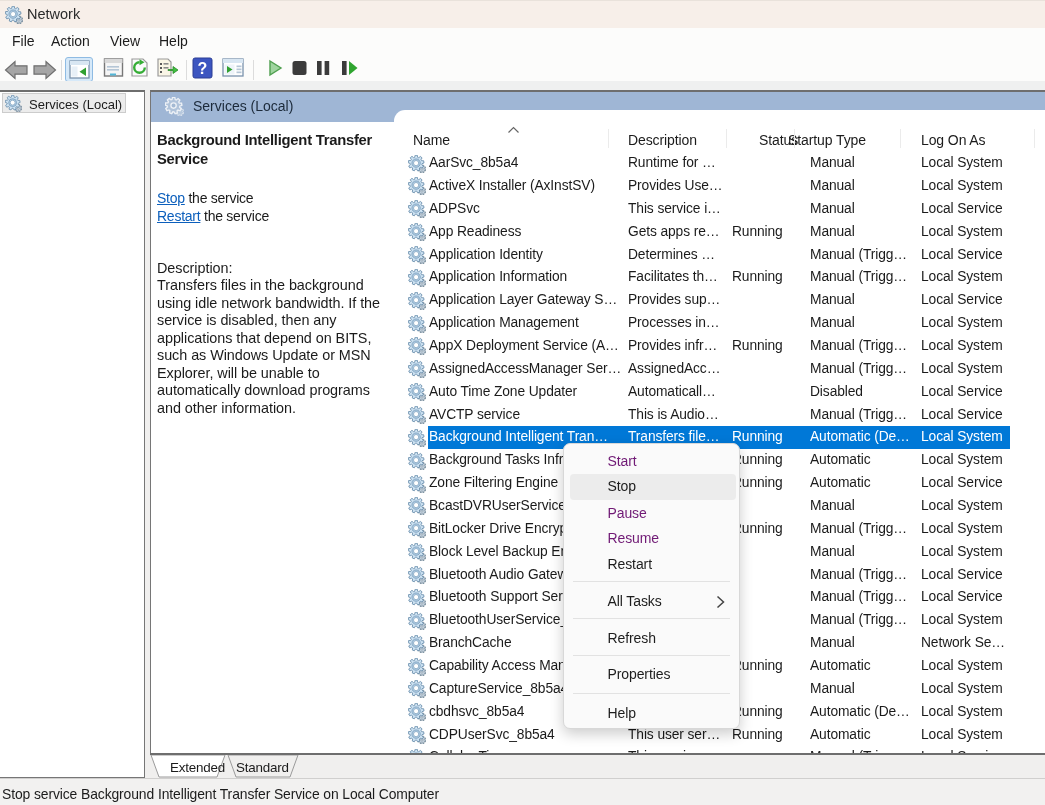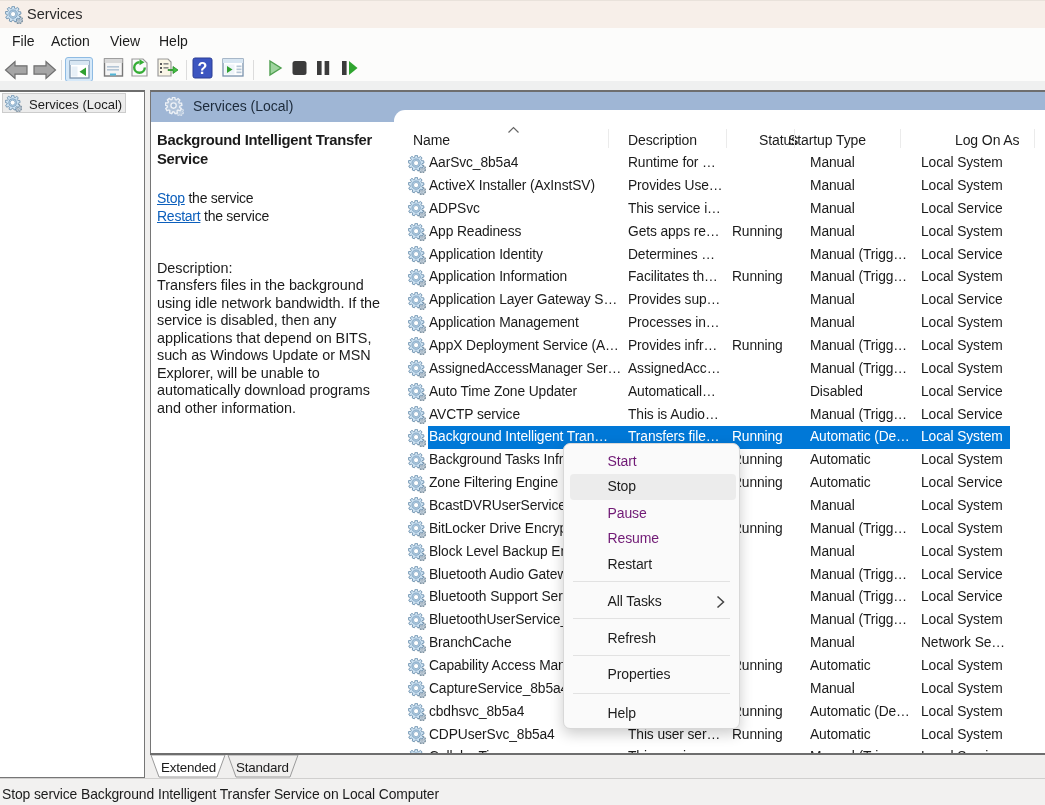--- a/index.html
+++ b/index.html
@@ -71,21 +71,21 @@
 <body>
 
 <div id="titlebar">
     <svg class="" width="18" height="18" viewBox="0 0 20 20">
 <path d="M19.81 16.37 L19.33 17.66 L18.00 17.34 L17.51 17.86 L17.93 19.17 L16.68 19.74 L15.97 18.56 L15.25 18.59 L14.63 19.81 L13.34 19.33 L13.66 18.00 L13.14 17.51 L11.83 17.93 L11.26 16.68 L12.44 15.97 L12.41 15.25 L11.19 14.63 L11.67 13.34 L13.00 13.66 L13.49 13.14 L13.07 11.83 L14.32 11.26 L15.03 12.44 L15.75 12.41 L16.37 11.19 L17.66 11.67 L17.34 13.00 L17.86 13.49 L19.17 13.07 L19.74 14.32 L18.56 15.03 L18.59 15.75 Z" fill="#c9d6e2" stroke="#6e8496" stroke-width="0.9"></path>
 <circle cx="15.5" cy="15.5" r="1.3" fill="#f0f5f9" stroke="#6e8496" stroke-width="0.7"></circle>
 <path d="M17.41 6.40 L17.80 8.82 L15.57 9.65 L15.35 10.81 L17.11 12.41 L15.86 14.52 L13.61 13.72 L12.70 14.47 L13.02 16.83 L10.71 17.63 L9.50 15.58 L8.32 15.56 L7.05 17.58 L4.76 16.71 L5.15 14.36 L4.26 13.59 L1.99 14.32 L0.79 12.18 L2.60 10.63 L2.42 9.47 L0.21 8.57 L0.67 6.16 L3.05 6.14 L3.66 5.13 L2.54 3.02 L4.44 1.47 L6.28 2.99 L7.40 2.60 L7.90 0.27 L10.35 0.30 L10.78 2.65 L11.89 3.06 L13.77 1.60 L15.62 3.20 L14.45 5.28 L15.03 6.31 Z" fill="#cde2f2" stroke="#6489a8" stroke-width="0.9"></path>
 <circle cx="9" cy="9" r="4.6" fill="#b9d5ec" stroke="#789cba" stroke-width="1"></circle>
 <circle cx="9" cy="9" r="2.9" fill="#fff" stroke="#789cba" stroke-width="0.8"></circle>
 </svg>
-    <span class="t">Services</span>
+    <span class="t">Network</span>
   </div>
 
 <div id="menubar">
   <span style="left:12px">File</span>
     <span style="left:51px">Action</span>
   <span style="left:110px">View</span>
     <span style="left:159px">Help</span>
 </div>
 
 <div id="toolbar">
@@ -183,21 +183,21 @@
     <div class="bt">Background Intelligent Transfer<br>Service</div>
     <div class="lk" style="top:66px"><a>Stop</a> the service</div>
     <div class="lk" style="top:84px"><a>Restart</a> the service</div>
     <div class="dp">Description:<br>Transfers files in the background<br>using idle network bandwidth. If the<br>service is disabled, then any<br>applications that depend on BITS,<br>such as Windows Update or MSN<br>Explorer, will be unable to<br>automatically download programs<br>and other information.</div>
   </div>
   <div id="hdrrow">
     <span class="h" style="left:262px">Name</span>
     <span class="h" style="left:477px">Description</span>
     <span class="h" style="left:608px">Status</span>
     <span class="h" style="left:637px">Startup Type</span>
-    <span class="h" style="left:804px">Log On As</span>
+    <span class="h" style="left:770px">Log On As</span>
     <div class="vsep" style="left:457px"></div>
     <div class="vsep" style="left:575px"></div>
     <div class="vsep" style="left:643px"></div>
     <div class="vsep" style="left:749px"></div>
     <div class="vsep" style="left:883px"></div>
     <svg id="sortch" width="13" height="8" viewBox="0 0 13 8">
       <path d="M1.5 6.5 L6.5 1.5 L11.5 6.5" fill="none" stroke="#666" stroke-width="1.2"></path>
       </svg>
   </div>
   <div id="rowsbox">
@@ -581,21 +581,21 @@
         <span class="c l">Local Servi…</span>
       </div>
   </div>
 </div>
 
 <div id="tabsrow">
   <svg width="895" height="25" viewBox="0 0 895 25">
     <path d="M1 0 L9 22 L67 22 L75 0 Z" fill="#ffffff" stroke="#9a9a9a" stroke-width="1"></path>
     <path d="M78 0 L86 22 L140 22 L148 0 Z" fill="#f0efee" stroke="#9a9a9a" stroke-width="1"></path>
   </svg>
-  <span class="tab" style="left:11px; top:4.5px;">Extended</span>
+  <span class="tab" style="left:20px; top:4.5px;">Extended</span>
   <span class="tab" style="left:86px; top:4.5px;">Standard</span>
 </div>
 
 <div id="statusbar">
     <span class="t">Stop service Background Intelligent Transfer Service on Local Computer</span>
   </div>
 
 <div id="ctx">
   <span class="mi dis" style="top:9.5px">Start</span>
   <div class="hl" style="top:30.5px"></div>

